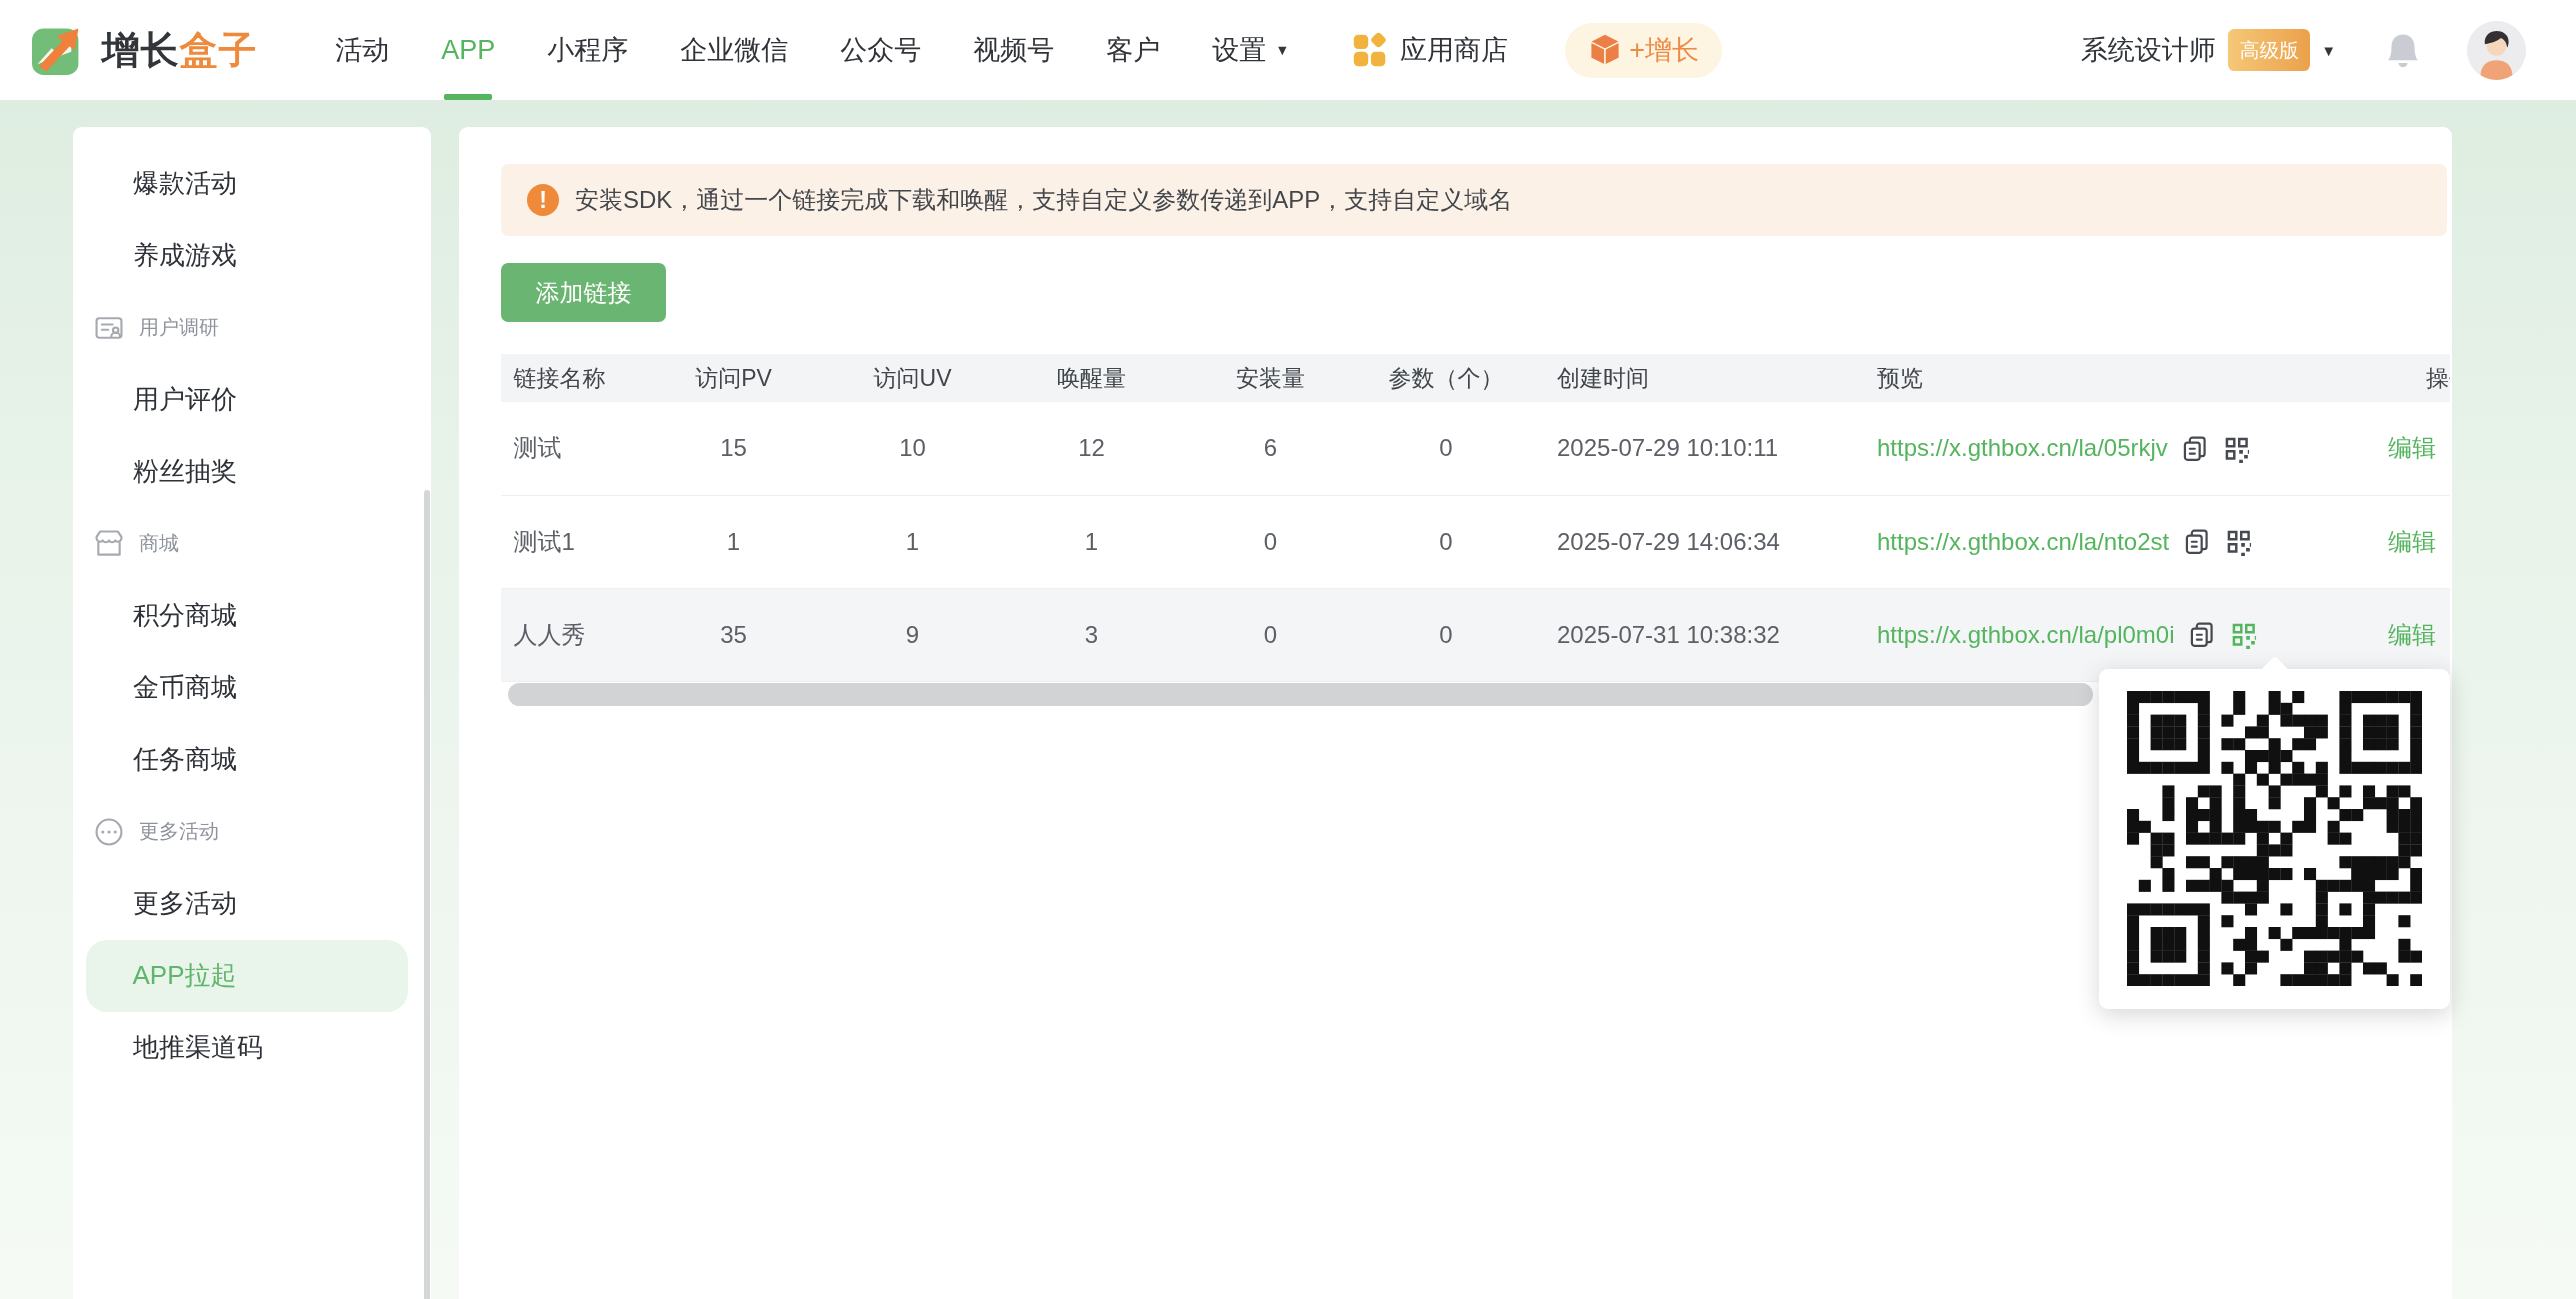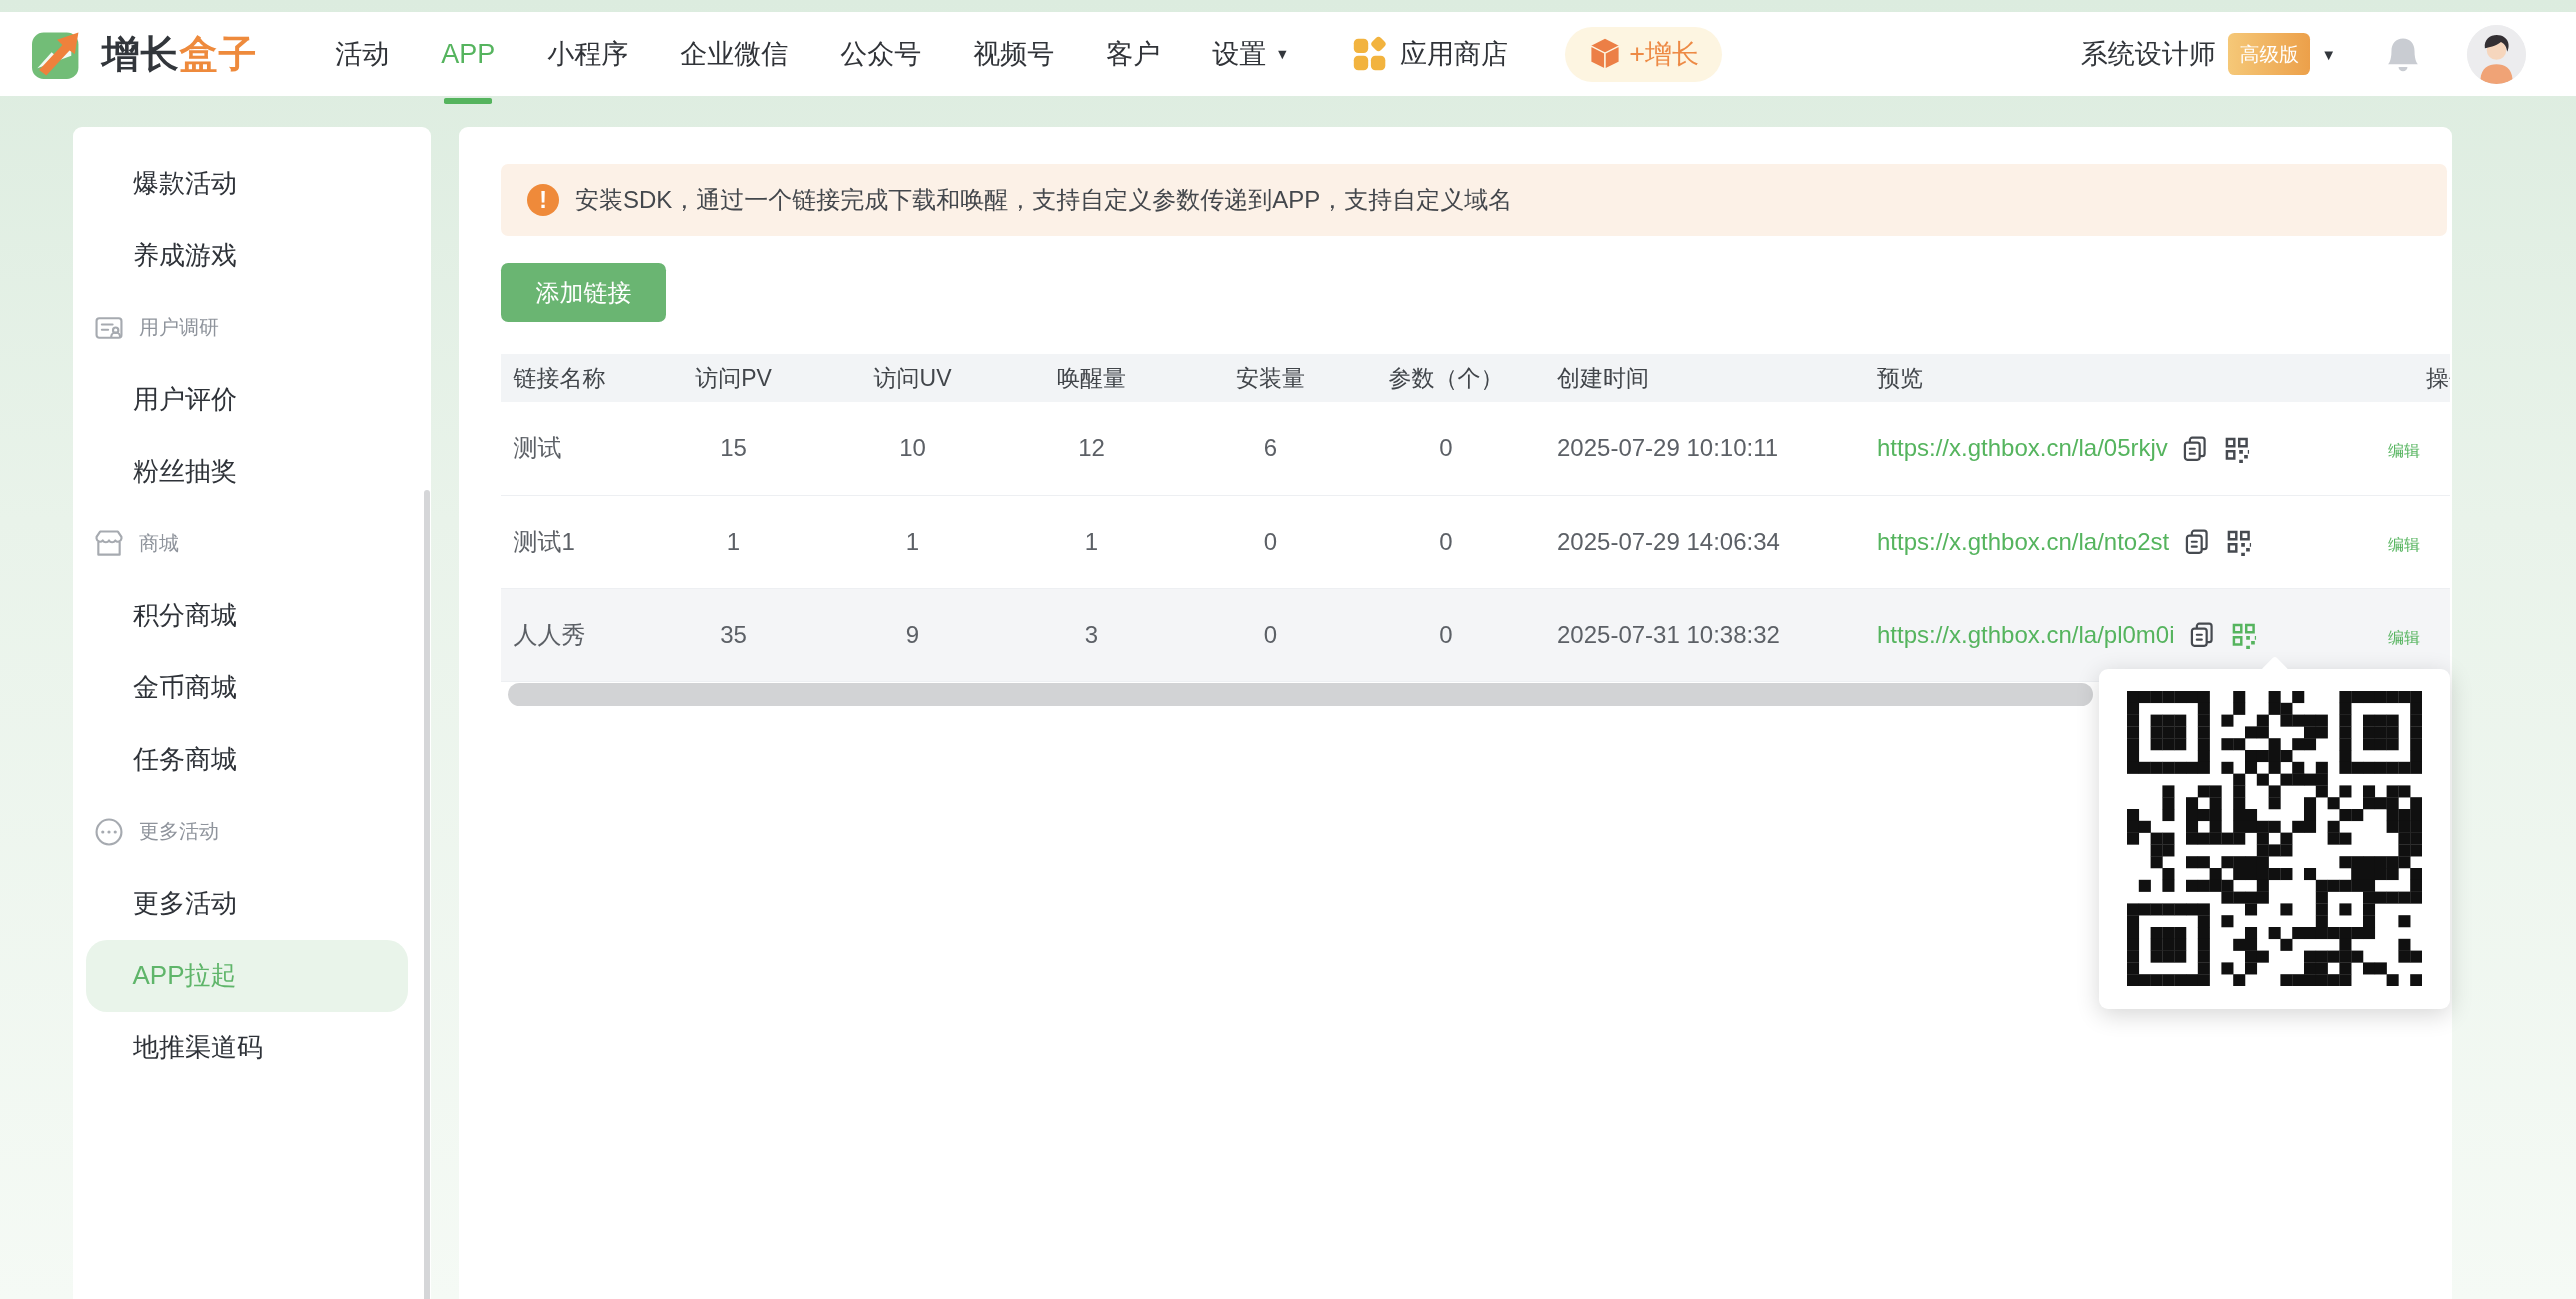--- a/index.html
+++ b/index.html
@@ -8,21 +8,21 @@
     --badge_from:#f5c878; --badge_to:#eca04a;
   }
   *{margin:0;padding:0;box-sizing:border-box;}
   html,body{width:2576px;height:1300px;overflow:hidden;}
   body{
     font-family:"Liberation Sans","DejaVu Sans",sans-serif;
     background:linear-gradient(180deg,#dcecdf 0%,#e9f3ea 40%,#f5faf5 100%);
     position:relative;color:#2f3337;
   }
   
-  .topbar{position:absolute;left:0;top:12px;width:2576px;height:84px;background:#fff;display:flex;align-items:center;z-index:10;}
+  .topbar{position:absolute;left:0;top:0;width:2576px;height:100px;background:#fff;display:flex;align-items:center;z-index:10;}
   .logo{display:flex;align-items:center;margin-left:32px;}
   .logo-mark{width:50px;height:50px;flex:0 0 auto;}
   .logo-text{margin-left:19.7px;font-size:38px;font-weight:bold;letter-spacing:0.9px;white-space:nowrap;}
   .logo-text .lt1{color:#32363b;}
   .logo-text .lt2{color:var(--orange);}
   .topnav{display:flex;align-items:center;height:100px;margin-left:52px;}
   .nav-item{position:relative;height:100px;line-height:100px;padding:0 26px;font-size:27px;color:#303338;cursor:pointer;white-space:nowrap;display:flex;align-items:center;}
   .nav-item.active{color:var(--green);}
   .nav-item.active::after{content:"";position:absolute;left:50%;transform:translateX(-50%);bottom:0;width:48px;height:6.3px;background:var(--green);border-radius:1.8px;}
   .nav-caret{font-size:14.3px;color:#33373c;margin-left:9px;}
@@ -62,21 +62,21 @@
   tbody td{height:93px;font-size:24px;color:#5c6066;border-bottom:0.9px solid #edeff2;text-align:center;white-space:nowrap;vertical-align:middle;}
   td.t-name{text-align:left;padding-left:12.5px;}
   td.t-time{text-align:left;padding-left:25px;}
   td.t-prev{text-align:left;padding-left:16px;}
   td.t-act{text-align:left;padding-left:26px;}
   tr.hovered td{background:#f4f5f7;}
   .prev-cell{display:flex;align-items:center;gap:12.5px;}
   a.link{color:var(--green);text-decoration:none;font-size:24px;cursor:pointer;}
   .mini-icon{width:29.5px;height:29.5px;color:#464a50;cursor:pointer;flex:0 0 auto;}
   .mini-icon.green{color:var(--green);}
-  .edit-link{color:var(--green);font-size:16px;cursor:pointer;}
+  .edit-link{color:var(--green);font-size:24px;cursor:pointer;}
   .hscroll-thumb{position:absolute;left:49px;top:556px;width:1585px;height:23px;border-radius:11.6px;background:#d2d3d5;cursor:pointer;}
   
   .qr-pop{position:absolute;left:1640px;top:542px;width:351px;height:340px;background:#fff;border-radius:9px;box-shadow:0 5.4px 23px rgba(0,0,0,.16);z-index:6;}
   .qr-pop .arrow{position:absolute;left:166px;top:-9px;width:19.7px;height:19.7px;background:#fff;transform:rotate(45deg);border-radius:2.7px;}
   .qr-pop svg{position:absolute;left:28px;top:22.4px;}
 </style>
 </head>
 <body>
 
 <header class="topbar">

